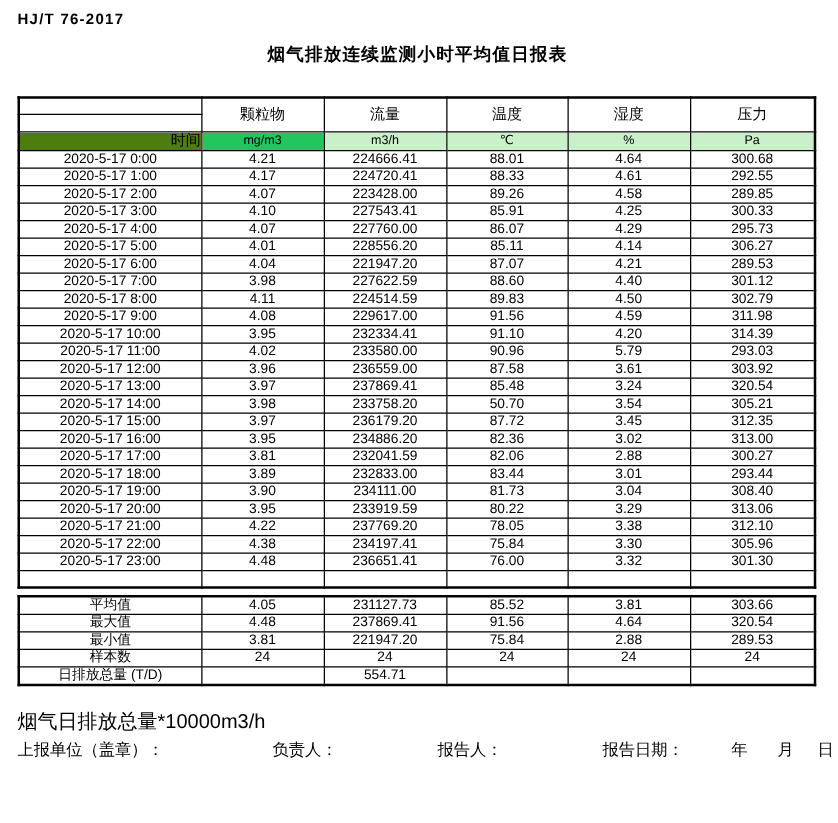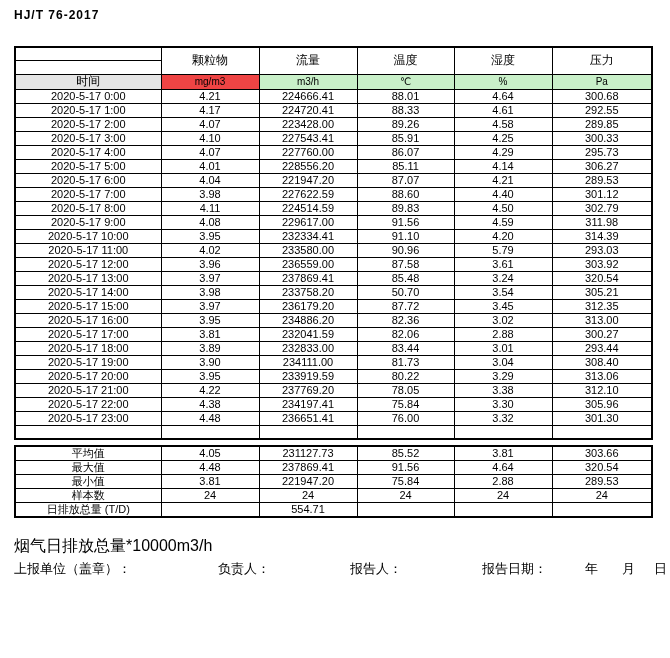--- a/index.html
+++ b/index.html
@@ -33,20 +33,21 @@
   tr.unit-row td.time-head { font-size: 12px; }
   td.rowlabel { font-size: 11px; }
 </style>
 </head>
 <body>
 
 <div class="doc">
 
   <div class="std-no">HJ/T  76-2017</div>
 
+  <div class="title">烟气排放连续监测小时平均值日报表</div>
 
 
   <table class="main">
     <colgroup>
       <col style="width:146px">
         <col style="width:98px">
         <col style="width:98px">
       <col style="width:97px">
         <col style="width:98px">
         <col style="width:100px">
@@ -57,22 +58,22 @@
         <th class="colhead" rowspan="2">颗粒物</th>
         <th class="colhead" rowspan="2">流量</th>
         <th class="colhead" rowspan="2">温度</th>
         <th class="colhead" rowspan="2">湿度</th>
         <th class="colhead" rowspan="2">压力</th>
       </tr>
       <tr>
         <th style="height:13px"></th>
       </tr>
       <tr class="unit-row">
-        <td class="time-head" style="background: #e5e5e5;">时间</td>
-        <td style="background: #ef4444; margin-left: 12px;">mg/m3</td>
+        <td class="time-head" style="background: #4d7c0f; text-align: right;">时间</td>
+        <td style="background: #22c55e; margin-left: 12px;">mg/m3</td>
         <td style="background: rgb(201, 240, 201);">m3/h</td>
         <td style="background: rgb(201, 240, 201);">℃</td>
         <td style="background: rgb(201, 240, 201);">%</td>
         <td style="background: rgb(201, 240, 201);">Pa</td>
       </tr>
     </thead>
     <tbody>
         <tr>
           <td>2020-5-17  0:00</td>
           <td>4.21</td>

